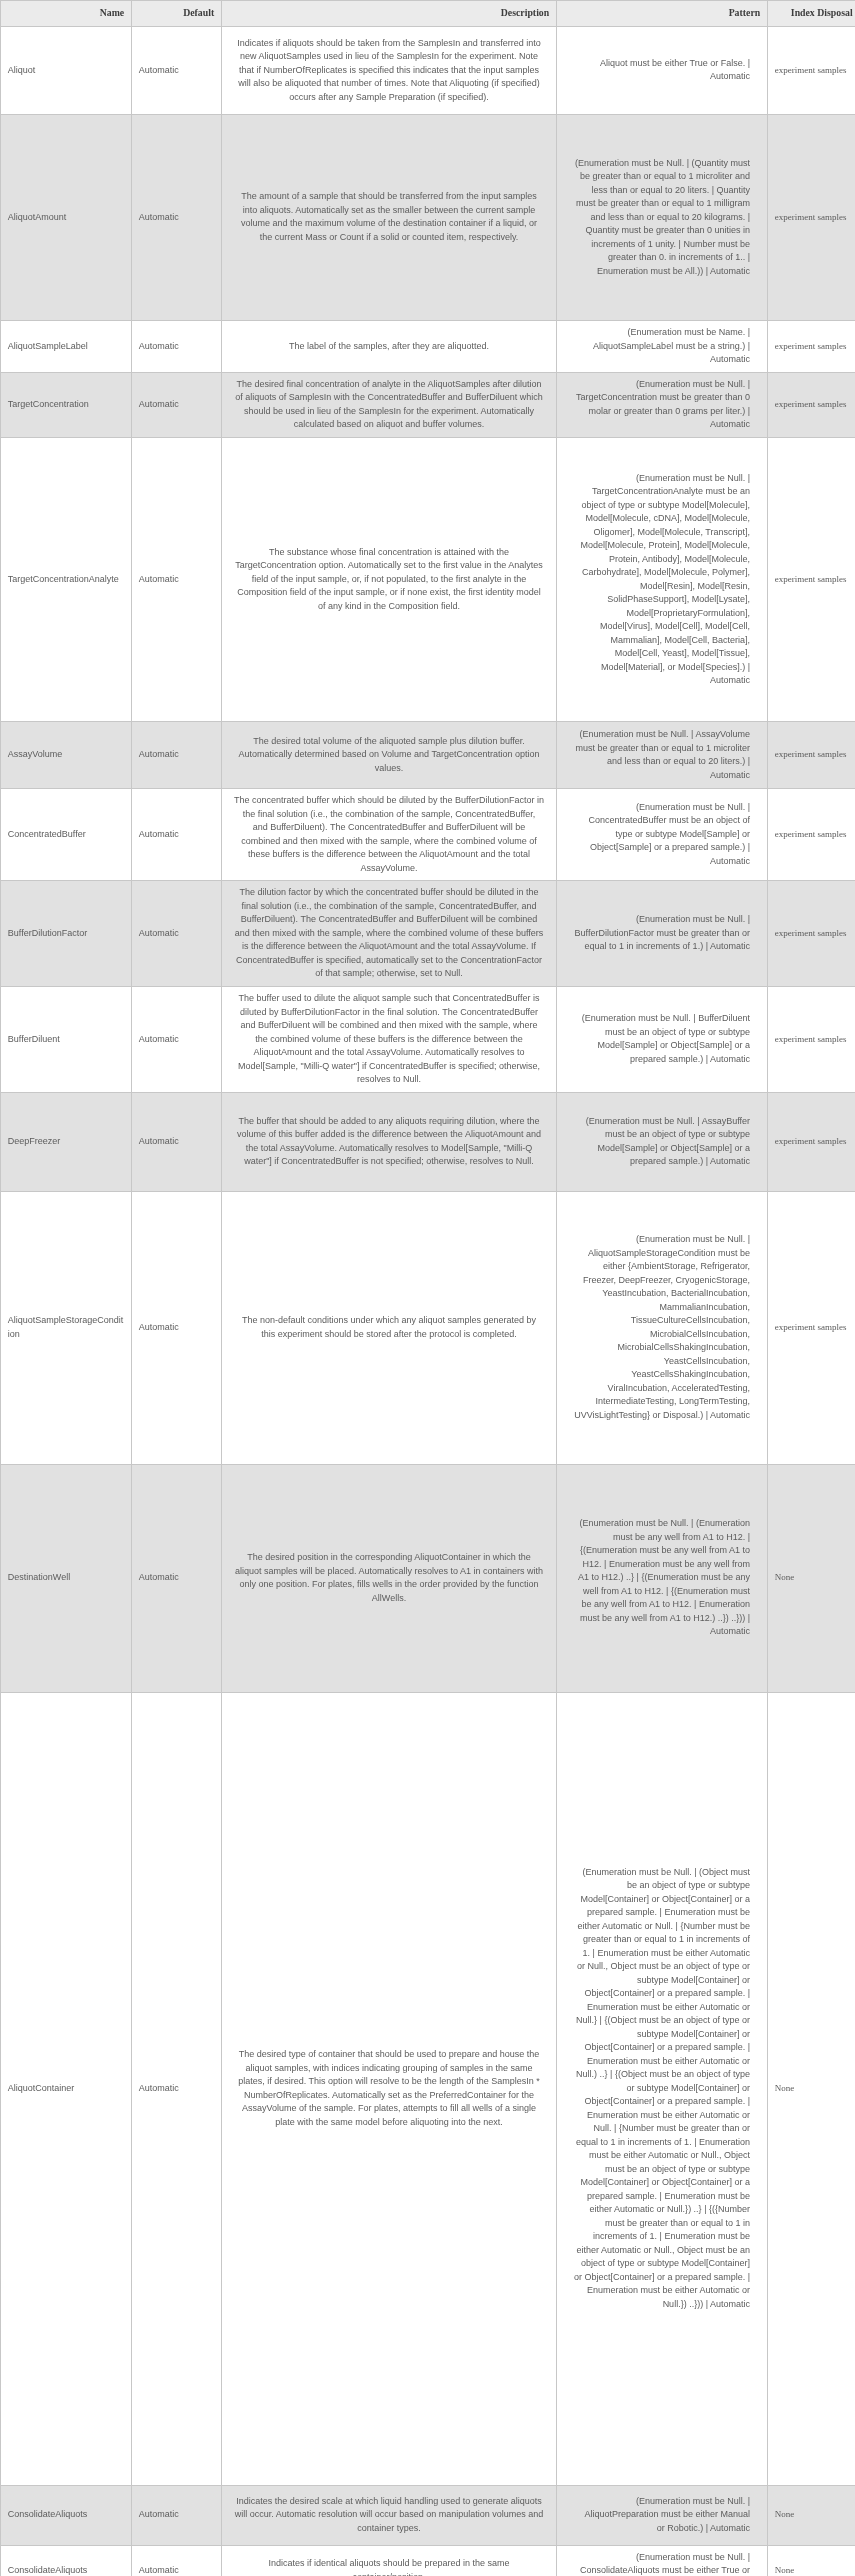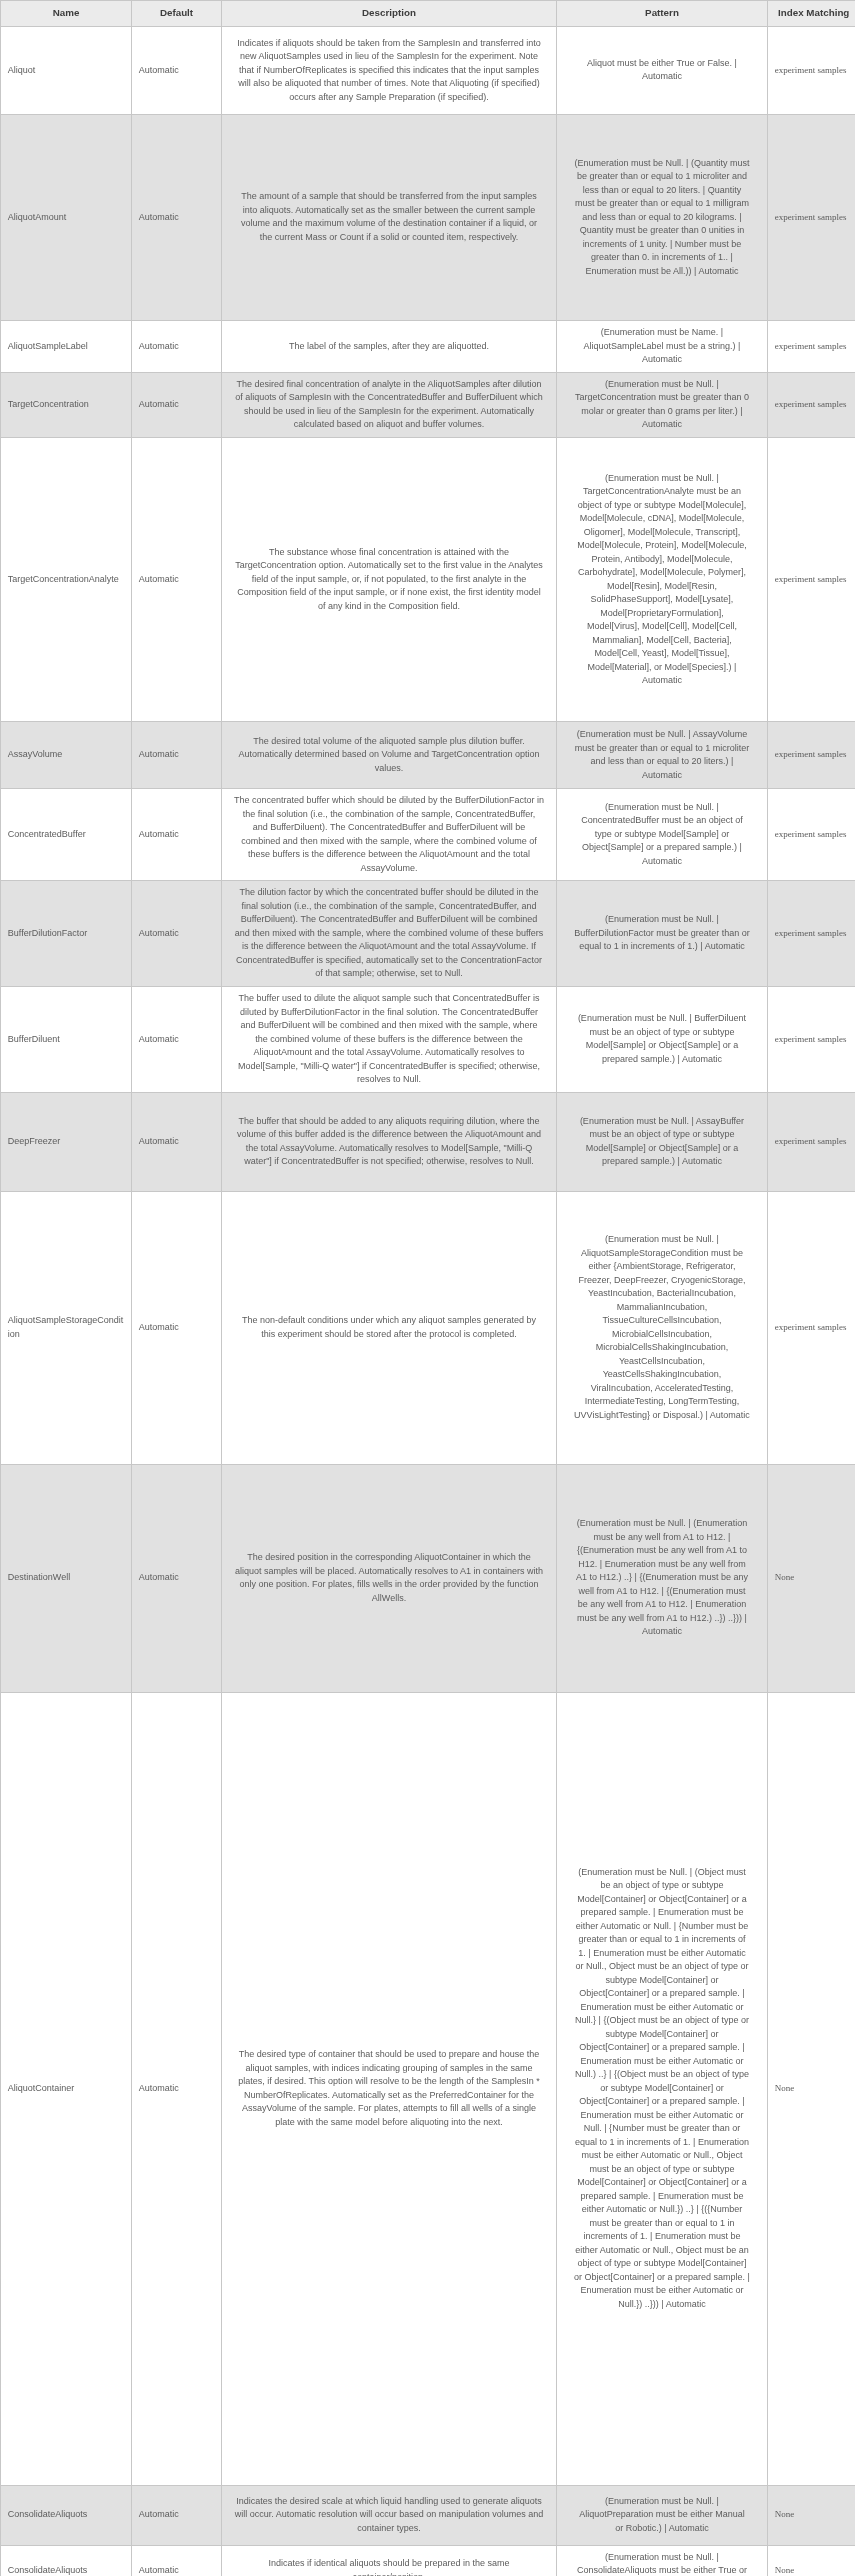--- a/index.html
+++ b/index.html
@@ -1,26 +1,26 @@
 <!DOCTYPE html>
 <html style="font-size:13.6px"><head>
 <meta charset="utf-8">
 <style>
   html,body{margin:0;padding:0;background:#fff;}
   body{font-family:"Liberation Sans","DejaVu Sans",sans-serif;color:#5c5c5c;}
   .doc-table{width:856px;border-collapse:collapse;table-layout:fixed;font-size:9px;line-height:1.5;}
   .doc-table td,.doc-table th{border:0.9px solid #c7c7c7;vertical-align:middle;word-wrap:break-word;}
-  thead th{background:#ebebeb;color:#3d3d3d;font-weight:bold;font-size:9.8px;text-align:center;padding:5.1px 6.8px;vertical-align:middle;}
+  thead th{background:#ebebeb;color:#3d3d3d;font-weight:bold;font-size:9.8px;text-align:right;padding:5.1px 6.8px;vertical-align:middle;font-family:Liberation Serif, serif;}
   th.col-index{padding-right:3.4px;}
   tbody tr:nth-child(even){background:#e1e1e1;}
   tbody tr:nth-child(odd){background:#ffffff;}
   td.c-name{padding:3.4px 6.8px;text-align:left;margin-left:34px;}
   td.c-default{padding:3.4px 6.8px;text-align:left;margin-top:36px;}
   td.c-desc{padding:5.1px 12px;text-align:center;}
-  td.c-pattern{padding:5.1px 17px;text-align:center;margin-left:6px;}
+  td.c-pattern{padding:5.1px 17px;text-align:right;margin-left:6px;}
   td.c-index{padding:3.4px 6.8px;text-align:left;font-family:Liberation Serif, serif;}
   
   tbody tr:nth-child(1){height:88px;}
   tbody tr:nth-child(2){height:206px;}
   tbody tr:nth-child(3){height:52px;}
   tbody tr:nth-child(4){height:65px;}
   tbody tr:nth-child(5){height:284px;}
   tbody tr:nth-child(6){height:67px;}
   tbody tr:nth-child(7){height:92px;}
   tbody tr:nth-child(8){height:98px;}
@@ -42,21 +42,21 @@
       <col style="width:335px">
       <col style="width:211px">
       <col style="width:89px">
   </colgroup>
   <thead>
     <tr>
       <th class="col-name">Name</th>
       <th class="col-default">Default</th>
       <th class="col-desc">Description</th>
       <th class="col-pattern">Pattern</th>
-      <th class="col-index">Index Matching</th>
+      <th class="col-index">Index Disposal</th>
     </tr>
   </thead>
   <tbody>
     <tr>
       <td class="c-name">Aliquot</td>
       <td class="c-default">Automatic</td>
       <td class="c-desc">Indicates if aliquots should be taken from the SamplesIn and transferred into new AliquotSamples used in lieu of the SamplesIn for the experiment. Note that if NumberOfReplicates is specified this indicates that the input samples will also be aliquoted that number of times. Note that Aliquoting (if specified) occurs after any Sample Preparation (if specified).</td>
       <td class="c-pattern">Aliquot must be either True or False. | Automatic</td>
       <td class="c-index">experiment samples</td>
     </tr>

